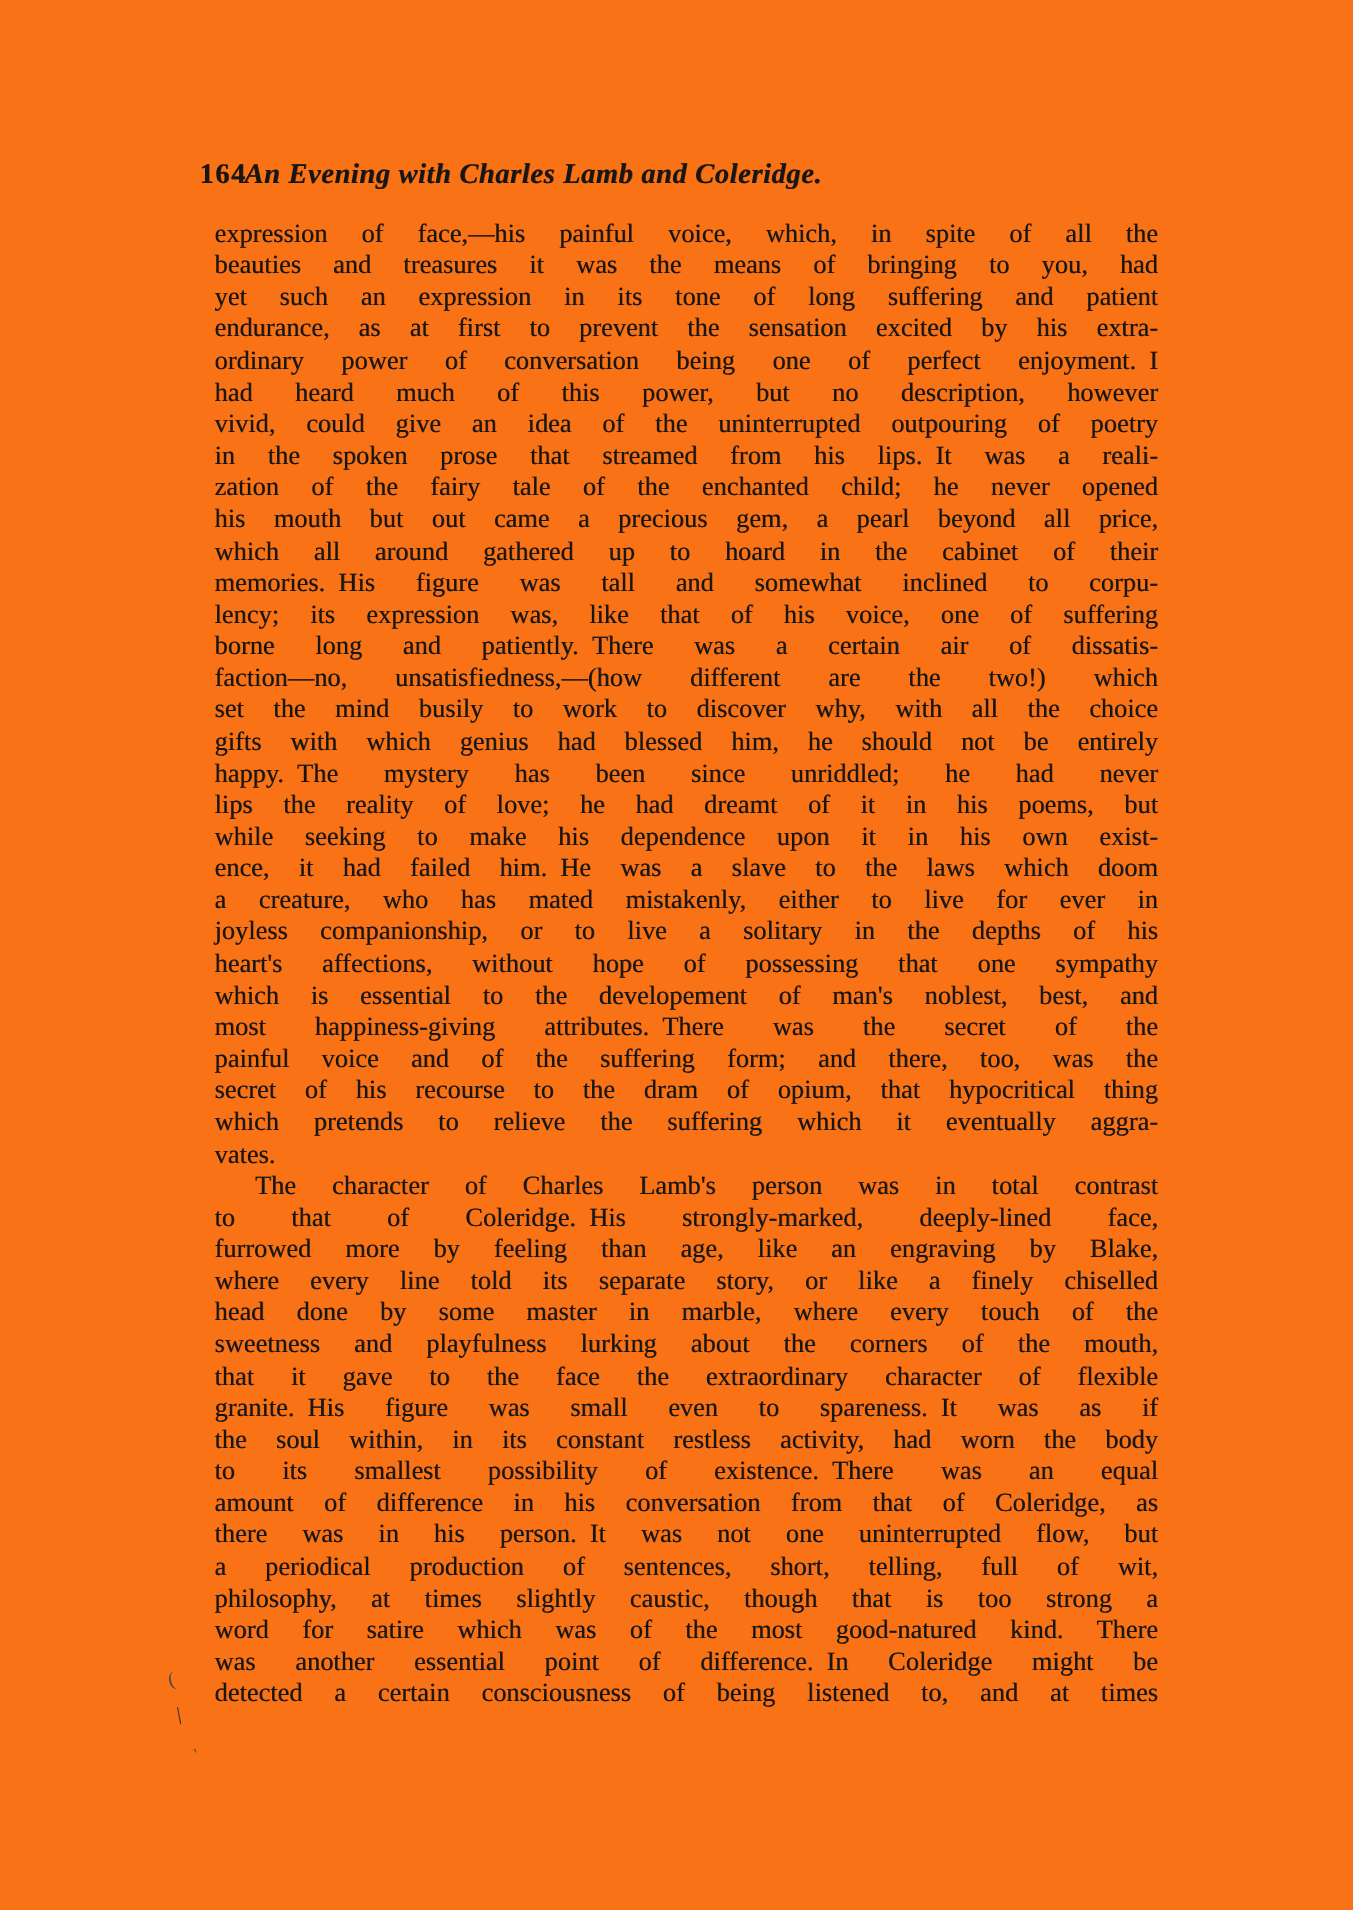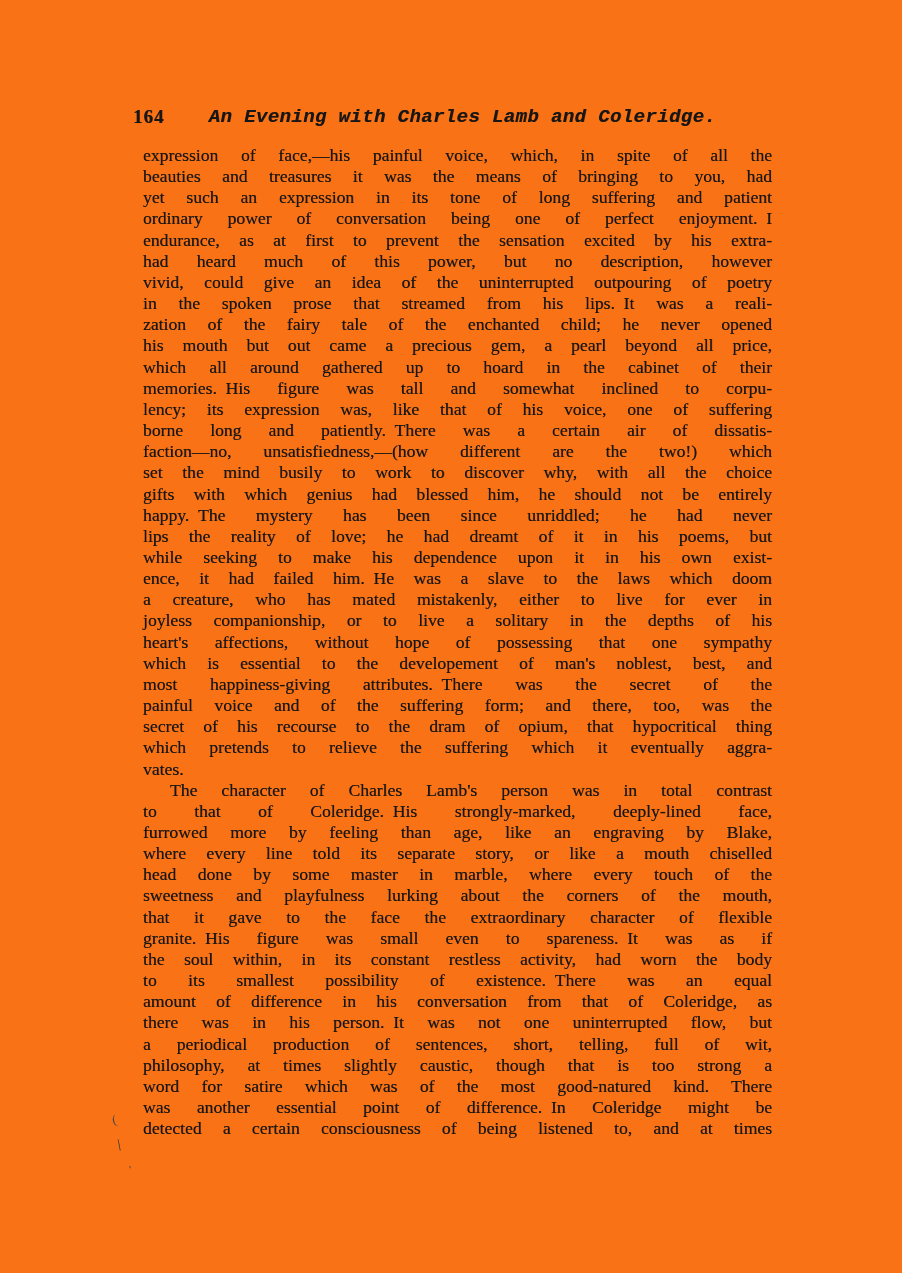--- a/index.html
+++ b/index.html
@@ -22,28 +22,26 @@
   .page-number {
     position: absolute;
     left: 0;
     top: 0;
     font-size: 19px;
     font-weight: bold;
     letter-spacing: 1px;
     text-shadow: 0.4px 0 rgba(0,0,0,0.6);
   }
   .running-title {
-    text-align: center;
     font-size: 19px;
     font-weight: bold;
     font-style: italic;
     letter-spacing: 0.4px;
     text-shadow: 0.4px 0 rgba(0,0,0,0.55);
     padding-left: 30px;
-    font-family: Liberation Mono, monospace;
   }
   .body-text {
     position: absolute;
     left: 143px;
     top: 145px;
     width: 629px;
     font-size: 17.6px;
     line-height: 21.15px;
     text-shadow: 0.35px 0 rgba(10,10,10,0.55);
   }
@@ -73,22 +71,22 @@
   <div class="header">
     <span class="page-number">164</span>
     <div class="running-title">An Evening with Charles Lamb and Coleridge.</div>
   </div>
 
   <div class="body-text">
     <div class="para end-left">
         <div class="line">expression of face,—his painful voice, which, in spite of all the</div>
         <div class="line">beauties and treasures it was the means of bringing to you, had</div>
         <div class="line">yet such an expression in its tone of long suffering and patient</div>
+        <div class="line">endurance, as at first to prevent the sensation excited by his extra-</div>
         <div class="line">ordinary power of conversation being one of perfect enjoyment. I</div>
-        <div class="line">endurance, as at first to prevent the sensation excited by his extra-</div>
         <div class="line">had heard much of this power, but no description, however</div>
         <div class="line">vivid, could give an idea of the uninterrupted outpouring of poetry</div>
         <div class="line">in the spoken prose that streamed from his lips. It was a reali-</div>
         <div class="line">zation of the fairy tale of the enchanted child; he never opened</div>
         <div class="line">his mouth but out came a precious gem, a pearl beyond all price,</div>
         <div class="line">which all around gathered up to hoard in the cabinet of their</div>
         <div class="line">memories. His figure was tall and somewhat inclined to corpu-</div>
         <div class="line">lency; its expression was, like that of his voice, one of suffering</div>
         <div class="line">borne long and patiently. There was a certain air of dissatis-</div>
         <div class="line">faction—no, unsatisfiedness,—(how different are the two!) which</div>
@@ -105,21 +103,21 @@
         <div class="line">most happiness-giving attributes. There was the secret of the</div>
         <div class="line">painful voice and of the suffering form; and there, too, was the</div>
         <div class="line">secret of his recourse to the dram of opium, that hypocritical thing</div>
         <div class="line">which pretends to relieve the suffering which it eventually aggra-</div>
         <div class="line">vates.</div>
       </div>
     <div class="para indent-first">
         <div class="line">The character of Charles Lamb's person was in total contrast</div>
         <div class="line">to that of Coleridge. His strongly-marked, deeply-lined face,</div>
         <div class="line">furrowed more by feeling than age, like an engraving by Blake,</div>
-        <div class="line">where every line told its separate story, or like a mouth chiselled</div>
+        <div class="line">where every line told its separate story, or like a finely chiselled</div>
         <div class="line">head done by some master in marble, where every touch of the</div>
         <div class="line">sweetness and playfulness lurking about the corners of the mouth,</div>
         <div class="line">that it gave to the face the extraordinary character of flexible</div>
         <div class="line">granite. His figure was small even to spareness. It was as if</div>
         <div class="line">the soul within, in its constant restless activity, had worn the body</div>
         <div class="line">to its smallest possibility of existence. There was an equal</div>
         <div class="line">amount of difference in his conversation from that of Coleridge, as</div>
         <div class="line">there was in his person. It was not one uninterrupted flow, but</div>
         <div class="line">a periodical production of sentences, short, telling, full of wit,</div>
         <div class="line">philosophy, at times slightly caustic, though that is too strong a</div>

